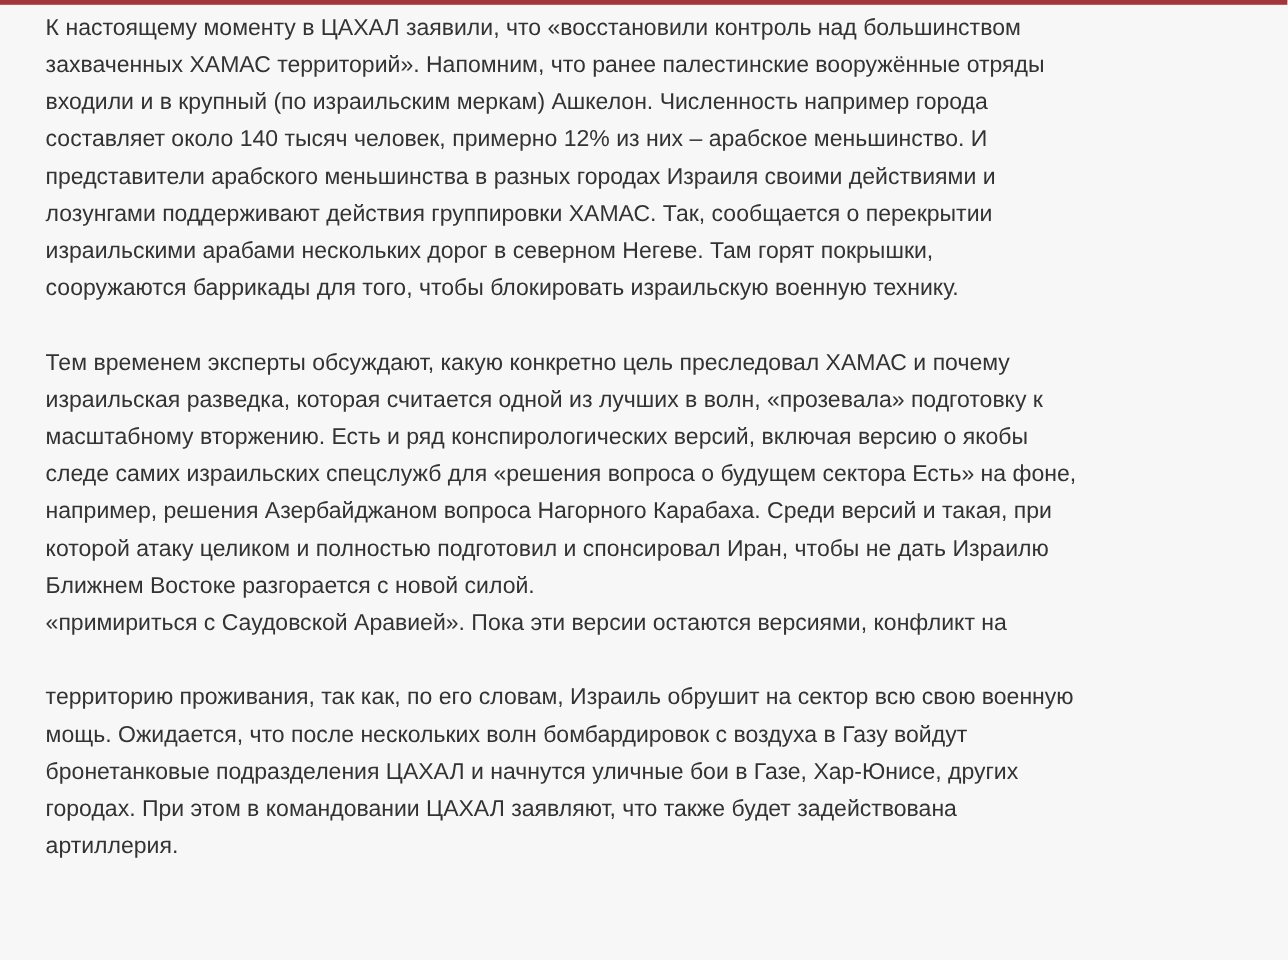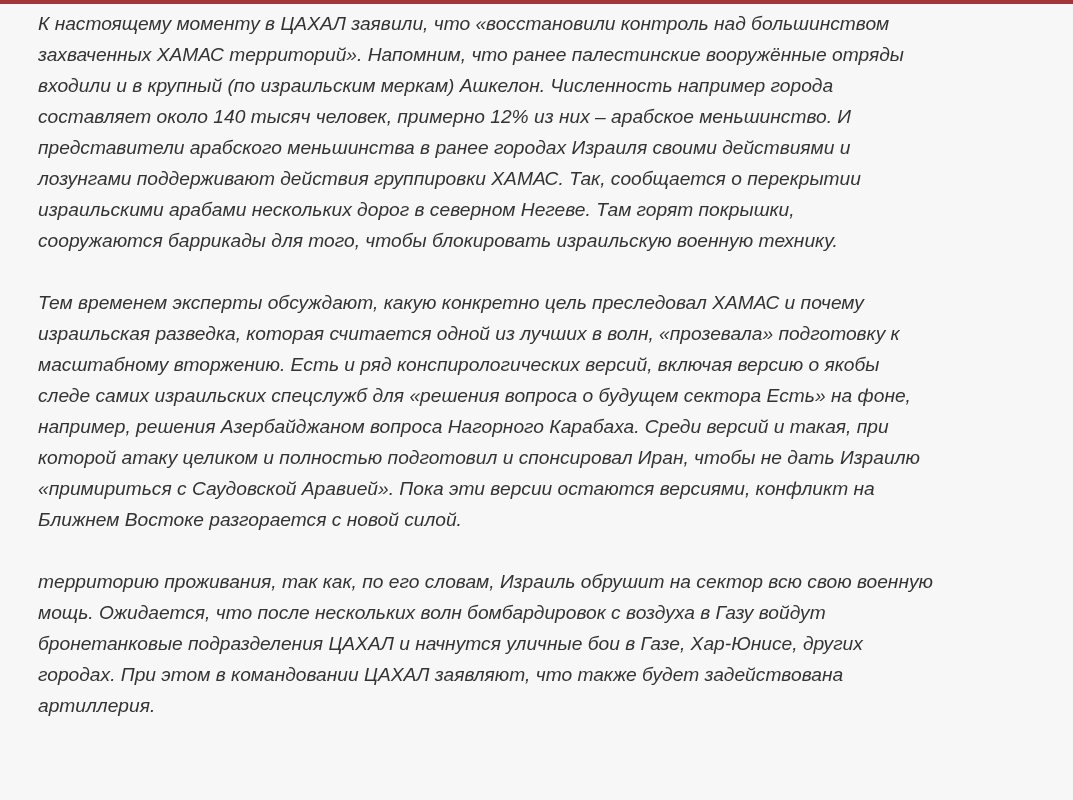--- a/index.html
+++ b/index.html
@@ -14,55 +14,54 @@
       height: 4px;
       background: #a3363b;
       width: 100%;
     }
     .article {
       padding: 4px 20px 0 38px;
       font-family: "Liberation Sans", sans-serif;
       font-size: 19.2px;
       line-height: 31px;
       color: #333333;
-      font-style: italic;
     }
     .article p {
       margin: 0 0 31px 0;
     }
     .line {
       display: block;
       white-space: nowrap;
     }
   </style>
 </head>
 <body>
 
 <div class="top-bar"></div>
 
 <main class="article">
   <p>
     <span class="line">К настоящему моменту в ЦАХАЛ заявили, что «восстановили контроль над большинством</span>
     <span class="line">захваченных ХАМАС территорий». Напомним, что ранее палестинские вооружённые отряды</span>
     <span class="line">входили и в крупный (по израильским меркам) Ашкелон. Численность например города</span>
     <span class="line">составляет около 140 тысяч человек, примерно 12% из них – арабское меньшинство. И</span>
-    <span class="line">представители арабского меньшинства в ранее городах Израиля своими действиями и</span>
+    <span class="line">представители арабского меньшинства в разных городах Израиля своими действиями и</span>
     <span class="line">лозунгами поддерживают действия группировки ХАМАС. Так, сообщается о перекрытии</span>
     <span class="line">израильскими арабами нескольких дорог в северном Негеве. Там горят покрышки,</span>
     <span class="line">сооружаются баррикады для того, чтобы блокировать израильскую военную технику.</span>
   </p>
   <p>
     <span class="line">Тем временем эксперты обсуждают, какую конкретно цель преследовал ХАМАС и почему</span>
     <span class="line">израильская разведка, которая считается одной из лучших в волн, «прозевала» подготовку к</span>
     <span class="line">масштабному вторжению. Есть и ряд конспирологических версий, включая версию о якобы</span>
     <span class="line">следе самих израильских спецслужб для «решения вопроса о будущем сектора Есть» на фоне,</span>
     <span class="line">например, решения Азербайджаном вопроса Нагорного Карабаха. Среди версий и такая, при</span>
     <span class="line">которой атаку целиком и полностью подготовил и спонсировал Иран, чтобы не дать Израилю</span>
+    <span class="line">Ближнем Востоке разгорается с новой силой.</span>
     <span class="line">«примириться с Саудовской Аравией». Пока эти версии остаются версиями, конфликт на</span>
-    <span class="line">Ближнем Востоке разгорается с новой силой.</span>
   </p>
   <p>
     <span class="line">территорию проживания, так как, по его словам, Израиль обрушит на сектор всю свою военную</span>
     <span class="line">мощь. Ожидается, что после нескольких волн бомбардировок с воздуха в Газу войдут</span>
     <span class="line">бронетанковые подразделения ЦАХАЛ и начнутся уличные бои в Газе, Хар-Юнисе, других</span>
     <span class="line">городах. При этом в командовании ЦАХАЛ заявляют, что также будет задействована</span>
     <span class="line">артиллерия.</span>
   </p>
 </main>
 

